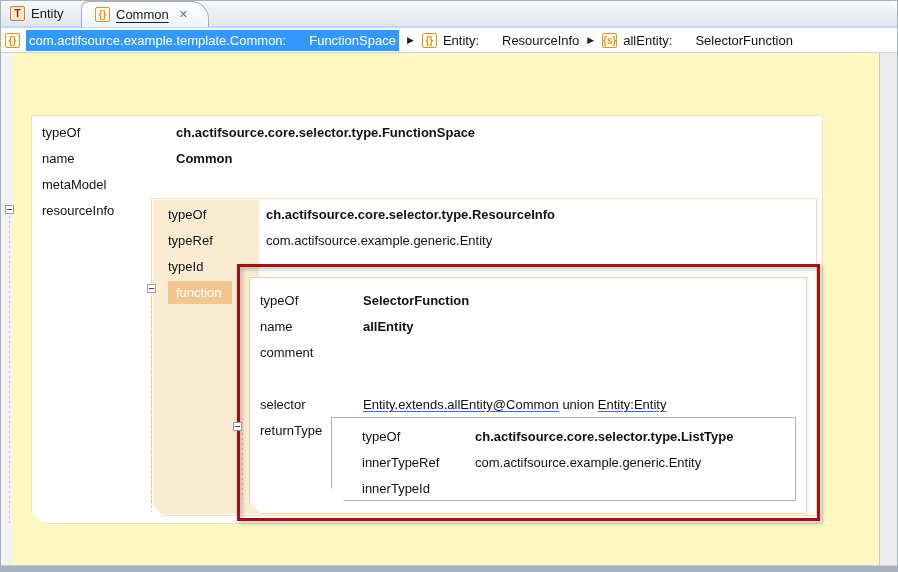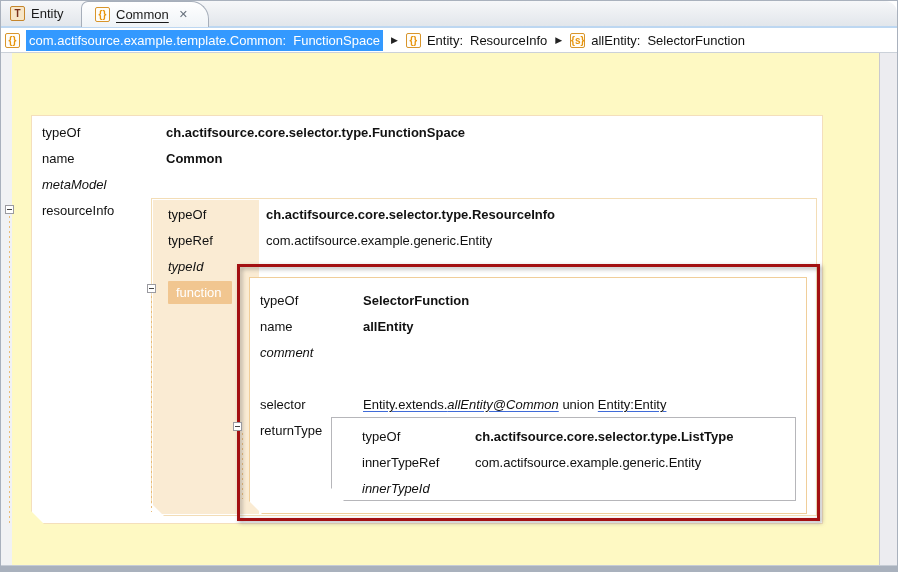--- a/index.html
+++ b/index.html
@@ -36,21 +36,21 @@
     width:15px; height:15px; border:1px solid #D8952B; background:#FFFDF8;
     color:#E8940A; font-weight:bold; font-size:10px; border-radius:2px; flex:0 0 auto;
   }
   .icon-box.t{ background:#F7E6C8; border-color:#C5852B; color:#7A301B; font-size:10px; }
   
   .crumbbar{
     position:absolute; left:0; top:27px; width:100%; height:25px;
     background:#fff; border-bottom:1px solid #CBD1D9;
     display:flex; align-items:center; gap:6px; padding-left:4px; white-space:nowrap;
   }
-  .crumb{ display:inline-flex; align-items:center; gap:7px; }
+  .crumb{ display:inline-flex; align-items:center; gap:23px; }
   .crumb-sel{ background:#3399FF; color:#fff; padding:3px 3px; }
   .crumb b{ font-weight:normal; }
   .crumb-arrow{ font-size:9px; color:#222; padding:0 2px; }
   
   .editor{ position:absolute; left:0; top:52px; right:0; bottom:6px; background:#fef9c3; }
   .lstrip{ position:absolute; left:0; top:52px; width:11px; height:514px; background:#F1F2F4; }
   .scrollstrip{ position:absolute; right:0; top:52px; width:18px; height:514px;
     background:#ECECF0; border-left:1px solid #C9C9CF; }
   .bottombar{ position:absolute; left:0; bottom:0; width:100%; height:6px;
     background:#A9B1BD; border-top:1px solid #C6CCD5; }
@@ -67,26 +67,26 @@
   .cream{ position:absolute; left:1px; top:1px; width:106px; height:calc(100% - 2px);
     background:#FAEBD3; }
   .redbox{
     position:absolute; left:236px; top:211px; width:583px; height:257px;
     border:3px solid #A31012; z-index:50; pointer-events:none;
     filter:drop-shadow(2px 2px 2px rgba(90,90,90,.5));
   }
   
   .row{ position:absolute; left:0; right:0; height:26px; line-height:26px; }
   .lbl,.val{ position:absolute; white-space:nowrap; }
-  .box-fs .lbl{ left:10px; }  .box-fs .val{ left:134px;text-align:center; }
+  .box-fs .lbl{ left:10px; }  .box-fs .val{ left:144px;text-align:center; }
   .box-ri .lbl{ left:16px; }  .box-ri .val{ left:114px; }
   .box-fn .lbl{ left:10px; }  .box-fn .val{ left:113px; }
   .box-rt .lbl{ left:30px; }  .box-rt .val{ left:143px; }
   .b{ font-weight:bold; }
-  .it{ font-style:italic; }
+  .it{ }
   .hl{
     left:8px; top:1px; height:23px; line-height:23px;
     background:#F1C690; color:#fff; padding:0 10px 0 8px; border-radius:1px;
   }
   .lnk{ text-decoration:underline; text-underline-offset:2px;
         text-decoration-color:#3F6BD8; cursor:pointer; }
   
   .exp{
     position:absolute; width:9px; height:9px; background:#fff;
     border:1px solid #9A9AA0; z-index:60; cursor:pointer;

